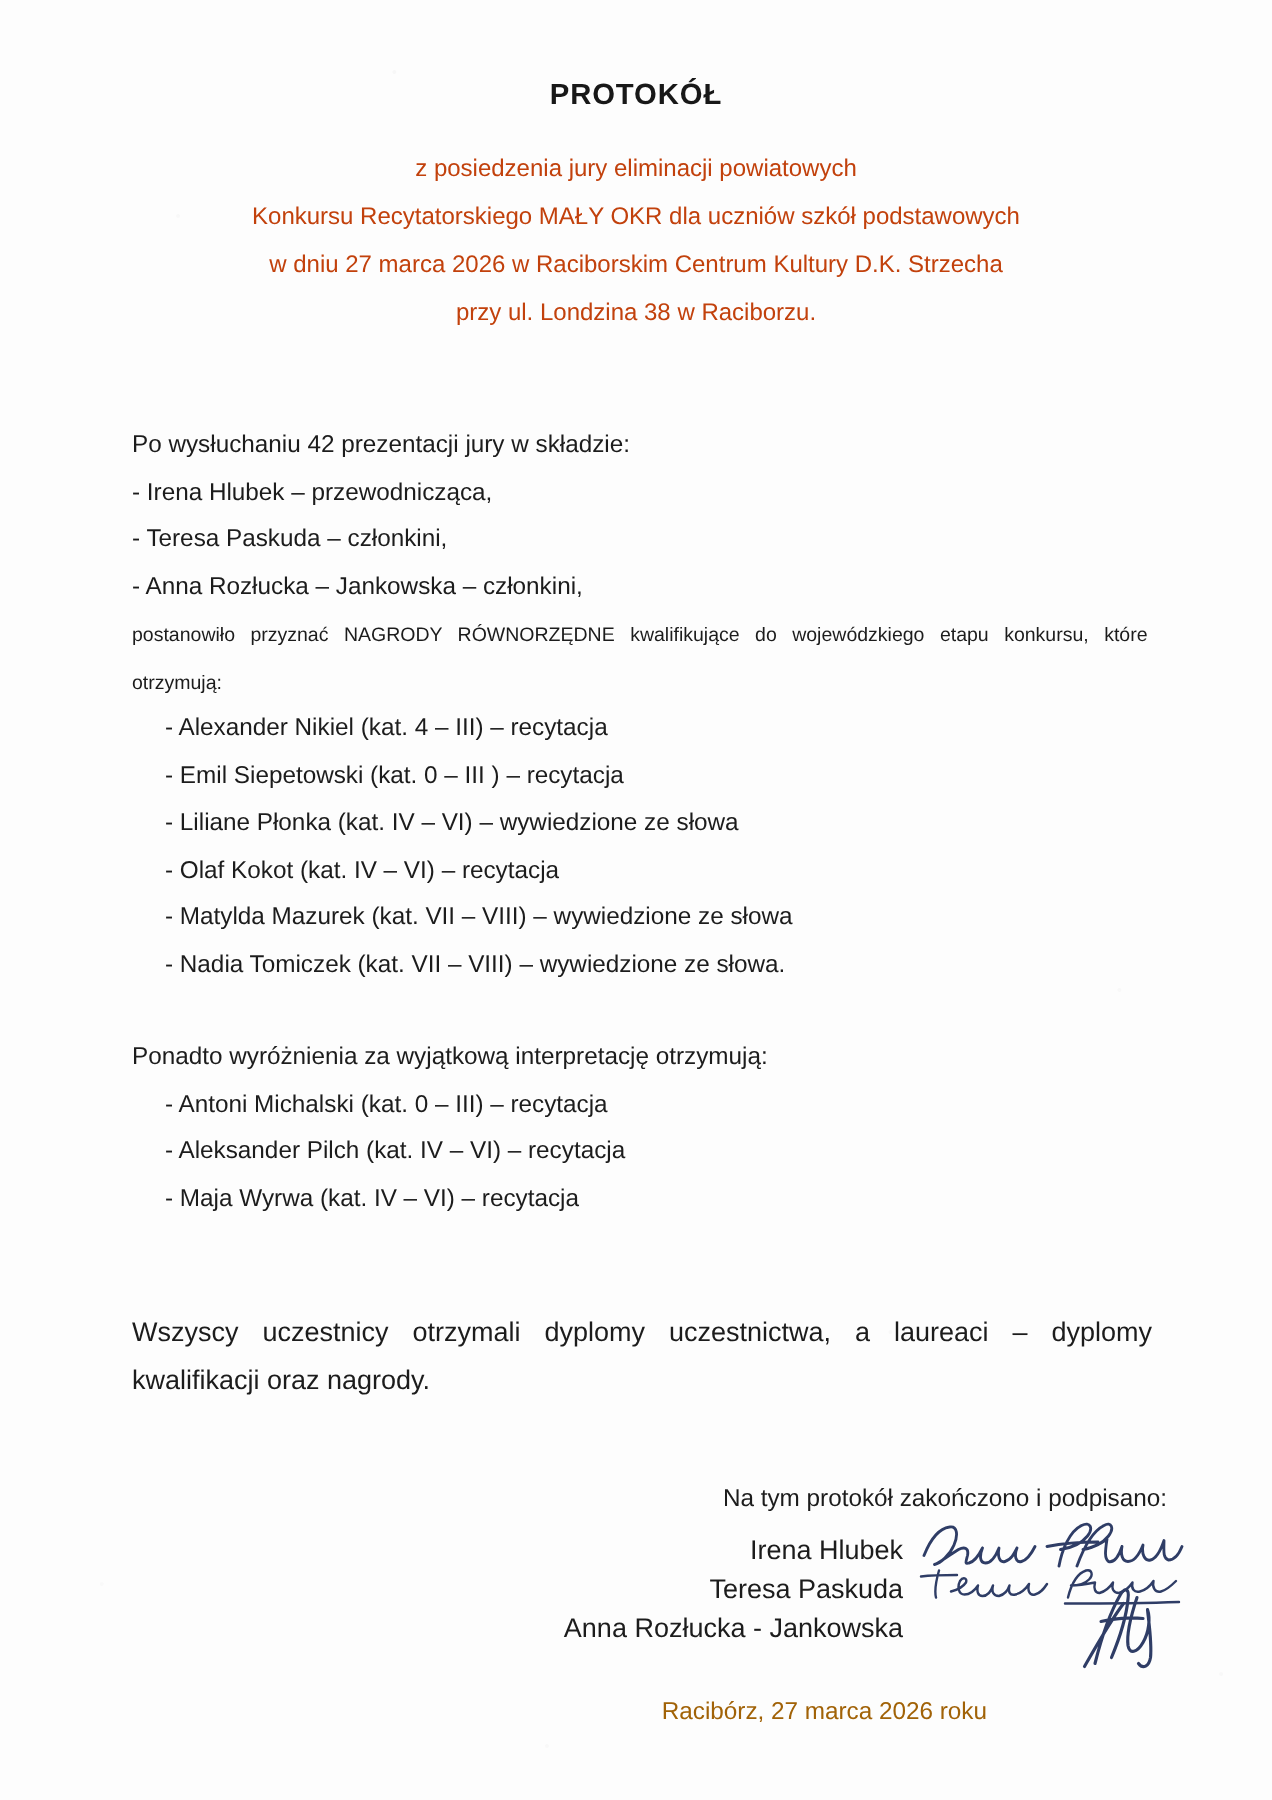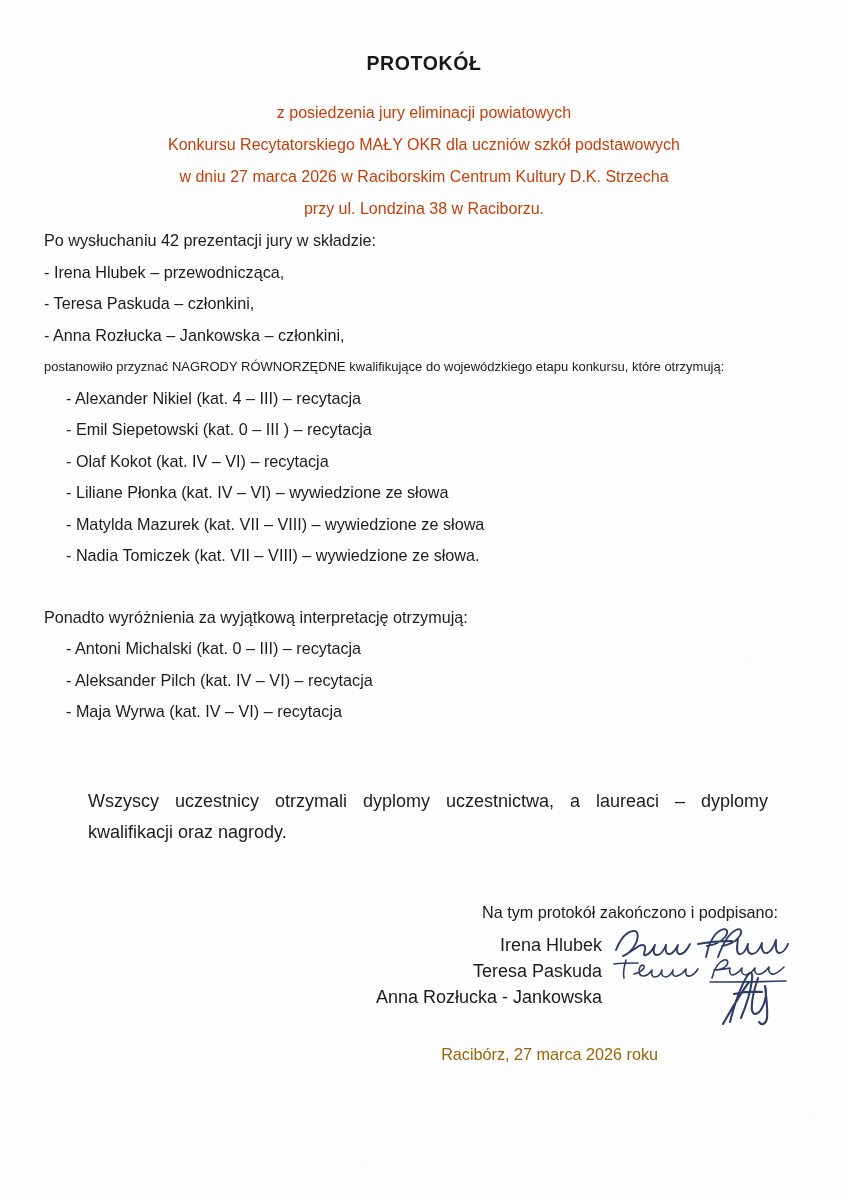--- a/index.html
+++ b/index.html
@@ -62,21 +62,22 @@
     text-align: center;
   }
   .header-line {
     font-size: 16px;
     line-height: 32px;
     color: #c2410c;
   }
 
   
   .body-block {
-    padding-left: 44px;
+    margin-top: 56px;
+    padding-left: 88px;
     padding-right: 83px;
   }
   .body-line {
     font-size: 16.2px;
     line-height: 31.5px;
     color: #1c1c1c;
     white-space: pre-wrap;
   }
   .para-justified {
     font-size: 13px;
@@ -189,22 +190,22 @@
 
       <div class="body-line">- Irena Hlubek – przewodnicząca,</div>
       <div class="body-line">- Teresa Paskuda – członkini,</div>
       <div class="body-line">- Anna Rozłucka – Jankowska – członkini,</div>
 
       <div class="para-justified">postanowiło przyznać NAGRODY RÓWNORZĘDNE kwalifikujące do wojewódzkiego etapu konkursu, które otrzymują:</div>
 
       <ul class="award-list">
         <li class="award-item">- Alexander Nikiel (kat. 4 – III) – recytacja</li>
         <li class="award-item">- Emil Siepetowski (kat. 0 – III ) – recytacja</li>
+        <li class="award-item">- Liliane Płonka (kat. IV – VI) – wywiedzione ze słowa</li>
         <li class="award-item">- Olaf Kokot (kat. IV – VI) – recytacja</li>
-        <li class="award-item">- Liliane Płonka (kat. IV – VI) – wywiedzione ze słowa</li>
         <li class="award-item">- Matylda Mazurek (kat. VII – VIII) – wywiedzione ze słowa</li>
         <li class="award-item">- Nadia Tomiczek (kat. VII – VIII) – wywiedzione ze słowa.</li>
       </ul>
 
       <div class="spacer-md"></div>
 
       <div class="body-line">Ponadto wyróżnienia za wyjątkową interpretację otrzymują:</div>
 
       <ul class="award-list">
         <li class="award-item">- Antoni Michalski (kat. 0 – III) – recytacja</li>

